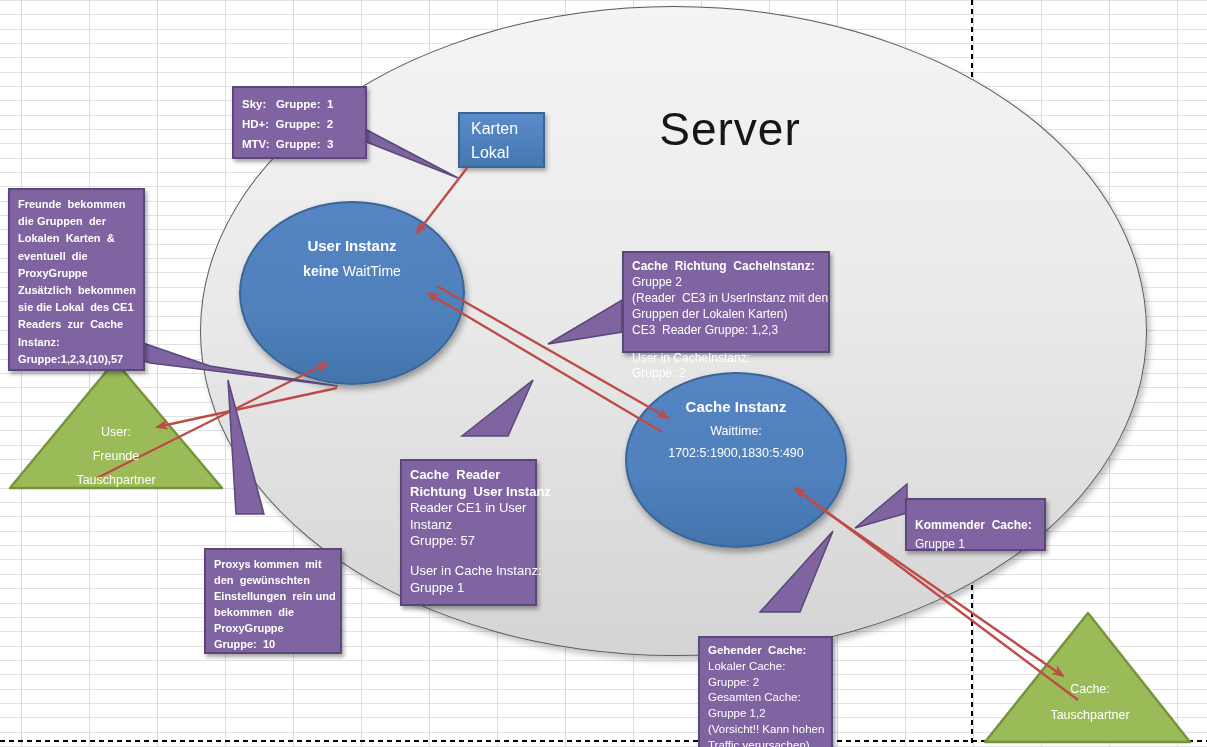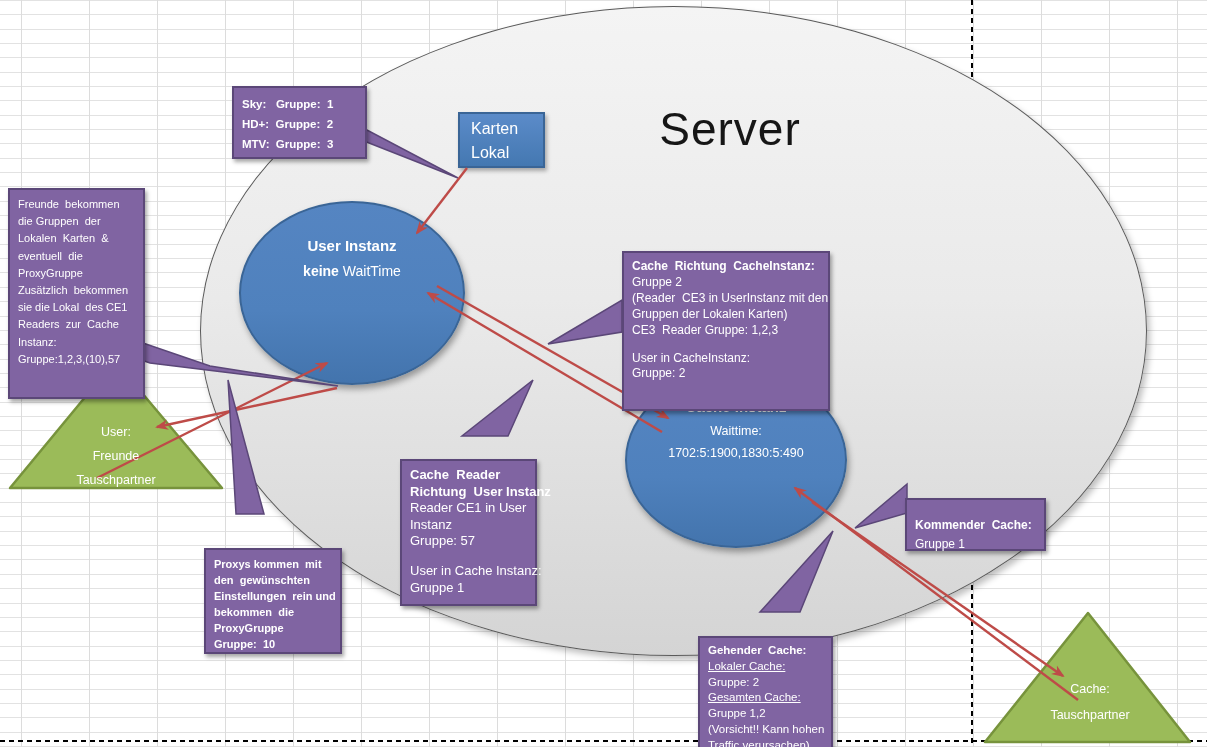--- a/index.html
+++ b/index.html
@@ -27,24 +27,24 @@
   .ell-title{font-size:15px;font-weight:bold;line-height:26px;}
   .ell-sub{font-size:14px;line-height:24px;}
   .ell-sub2{font-size:12.5px;line-height:22px;}
   svg.overlay{position:absolute;left:0;top:0;z-index:4;}
   .tri-label{position:absolute;z-index:4;color:#fff;text-align:center;font-size:12.5px;}
   .tl-user{left:10px;top:420px;width:212px;line-height:24px;}
   .tl-cache{left:988px;top:676px;width:204px;line-height:26px;}
   .callout{position:absolute;z-index:5;background:#8064a2;border:2px solid #5b4778;color:#fff;
     box-shadow:2px 3px 4px rgba(0,0,0,.35);box-sizing:border-box;padding:6px 8px;margin-top:26px;}
   .callout .ln{white-space:pre;min-height:1em;}
-  .b{font-weight:bold;} .u{text-decoration:underline;}
+  .b{font-weight:bold;} .u{}
   .c-sky{left:232px;top:60px;width:135px;height:73px;font-size:11.5px;font-weight:bold;line-height:20px;}
-  .c-freunde{left:8px;top:162px;width:137px;height:211px;font-size:11px;font-weight:normal;line-height:17.2px;}
-  .c-richtung{left:622px;top:225px;width:208px;height:160px;font-size:12px;line-height:15.9px;}
+  .c-freunde{left:8px;top:162px;width:137px;height:183px;font-size:11px;font-weight:bold;line-height:17.2px;}
+  .c-richtung{left:622px;top:225px;width:208px;height:102px;font-size:12px;line-height:15.9px;}
   .c-reader{left:400px;top:433px;width:137px;height:147px;font-size:13px;line-height:16.6px;}
   .c-proxys{left:204px;top:522px;width:138px;height:106px;font-size:11px;font-weight:bold;line-height:16px;}
   .c-kommender{left:905px;top:472px;width:141px;height:53px;font-size:12px;line-height:19px;padding-top:16px;}
   .c-gehender{left:698px;top:610px;width:135px;height:122px;font-size:11.5px;line-height:15.8px;padding-top:5px;}
 </style>
 </head>
 <body>
 
 <div class="canvas">
 

